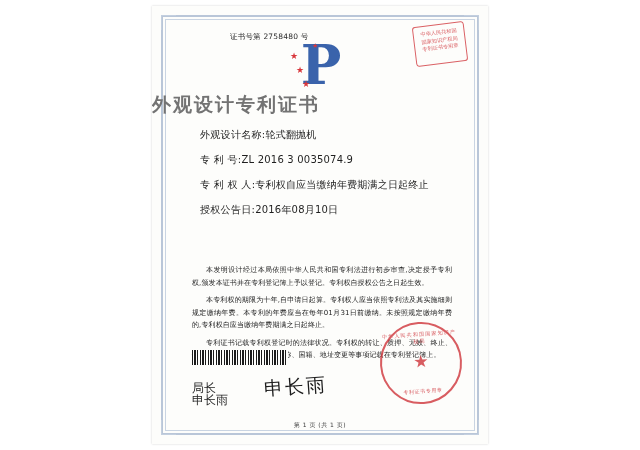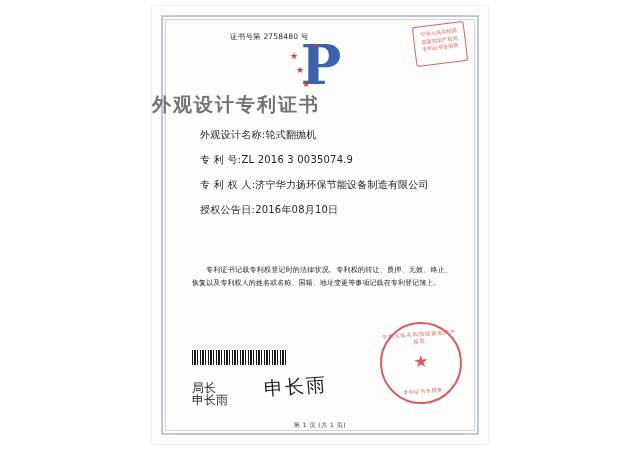--- a/index.html
+++ b/index.html
@@ -290,29 +290,31 @@
       <div class="field-row">
         <span class="field-label">外观设计名称:</span>
         <span class="field-value">轮式翻抛机</span>
       </div>
       <div class="field-row">
         <span class="field-label">专 利 号:</span>
         <span class="field-value">ZL 2016 3 0035074.9</span>
       </div>
       <div class="field-row">
         <span class="field-label">专 利 权 人:</span>
-        <span class="field-value">济宁华力扬环保节能设备制造有限公司</span>
+        <span class="field-value">专利权自应当缴纳年费期满之日起终止</span>
       </div>
       <div class="field-row">
         <span class="field-label">授权公告日:</span>
         <span class="field-value">2016年08月10日</span>
       </div>
     </div>
 
     <div class="body-text">
+      <p>本发明设计经过本局依照中华人民共和国专利法进行初步审查,决定授予专利权,颁发本证书并在专利登记簿上予以登记。专利权自授权公告之日起生效。</p>
+      <p>本专利权的期限为十年,自申请日起算。专利权人应当依照专利法及其实施细则规定缴纳年费。本专利的年费应当在每年01月31日前缴纳。未按照规定缴纳年费的,专利权自应当缴纳年费期满之日起终止。</p>
       <p>专利证书记载专利权登记时的法律状况。专利权的转让、质押、无效、终止、恢复以及专利权人的姓名或名称、国籍、地址变更等事项记载在专利登记簿上。</p>
     </div>
 
     <div class="barcode"></div>
 
     <div class="sign-block">
       <div>局长</div>
       <div>申长雨</div>
     </div>
     <div class="signature">申长雨</div>

